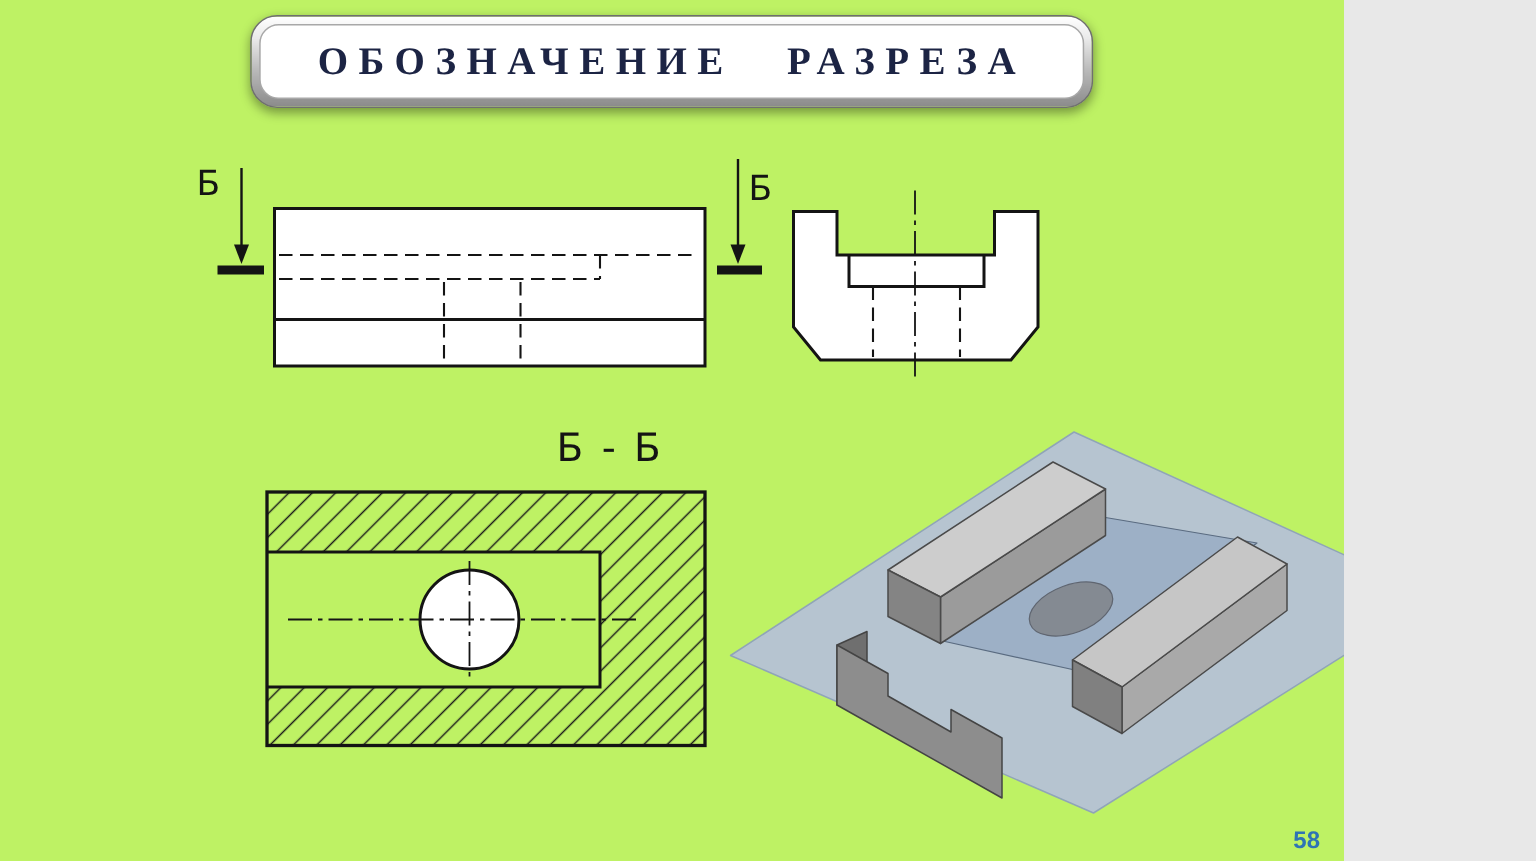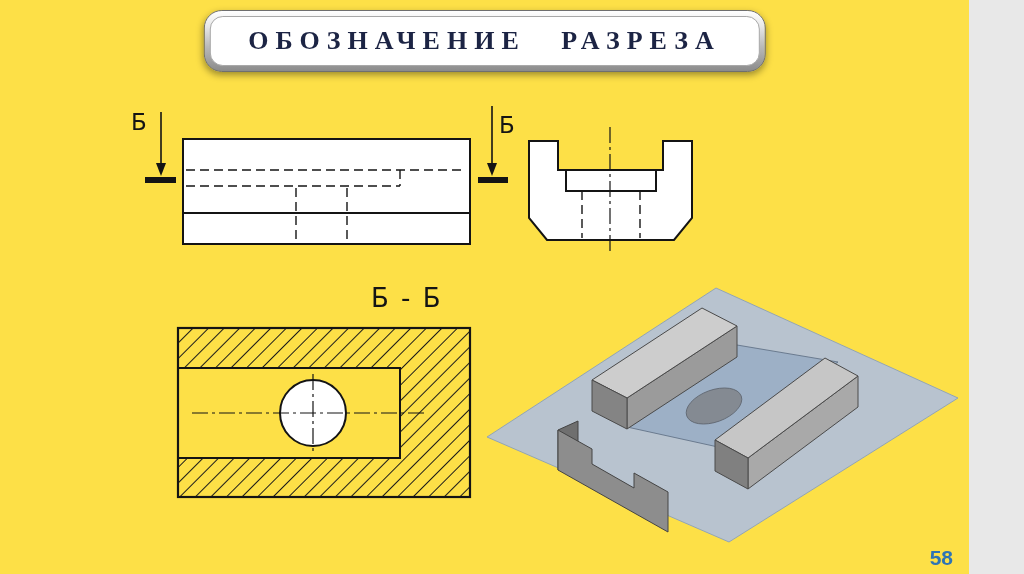--- a/index.html
+++ b/index.html
@@ -1,17 +1,17 @@
 <!DOCTYPE html>
 <html><head>
 <meta charset="utf-8">
 <style>
   html,body{margin:0;padding:0;background:#e8e8e8;}
   .slide{
-    position:relative;width:969px;height:574px;background:#fde047;
+    position:relative;width:896px;height:574px;background:#bef264;
     overflow:hidden;font-family:"Liberation Sans",sans-serif;
   }
   
   .banner{
     position:absolute;top:10px;left:50%;transform:translateX(-50%);
     border-radius:18px;padding:5px;
     background:linear-gradient(180deg,#ffffff 0%,#e9e9e9 25%,#b9b9b9 60%,#8b8b8b 100%);
     border:1px solid #6f6f6f;
     box-shadow:0 3px 7px rgba(0,0,0,.38);
   }
@@ -25,21 +25,21 @@
     letter-spacing:7px;word-spacing:22px;
   }
   
   svg.drawing{position:absolute;left:0;top:0;}
   .dwg-label{
     font-family:"DejaVu Sans",sans-serif;fill:#141414;
   }
   
   .page-number{
     position:absolute;right:16px;bottom:4px;
-    font-size:21px;font-weight:bold;color:#2e74b5;
+    font-size:16px;font-weight:bold;color:#2e74b5;
     font-family:"Liberation Sans",sans-serif;
   }
 </style>
 </head>
 <body>
 
 <div class="slide">
 
   <div class="banner">
     <div class="banner-inner">

